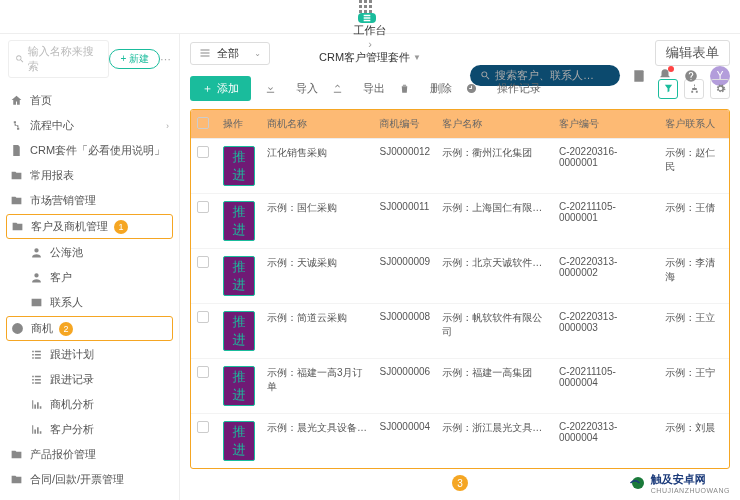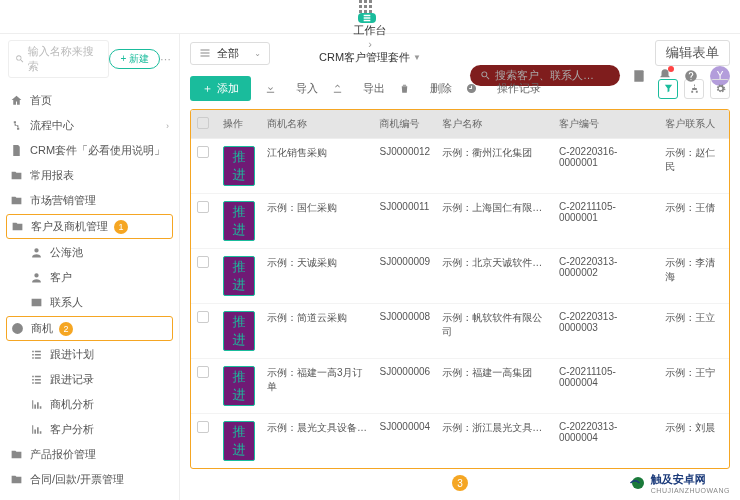--- a/index.html
+++ b/index.html
@@ -7,21 +7,21 @@
 .topbar { height:34px; display:flex; align-items:center; padding:0 10px; border-bottom:1px solid #eee;flex-direction:column; }
 .apps-icon { width:14px; height:14px; display:grid; grid-template-columns:repeat(3,3px); grid-template-rows:repeat(3,3px); gap:2px; margin-right:8px; }
 .apps-icon span { background:#888; }
 .logo { width:18px; height:18px; background:#1abc9c; border-radius:4px; display:flex; align-items:center; justify-content:center; margin-right:6px; }
 .logo svg { width:10px; height:10px; fill:#fff; }
 .crumb-link { color:#333; }
 .crumb-sep { margin:0 6px; color:#999; }
 .crumb-drop { color:#333; display:flex; align-items:center; }
 .caret { margin-left:3px; font-size:8px; color:#999; }
 .tb-right { margin-left:auto; display:flex; align-items:center; gap:12px; }
-.search { display:flex; align-items:center; background:#7f1d1d; border-radius:12px; padding:3px 10px; width:150px; color:#aaa; }
+.search { display:flex; align-items:center; background:#0c4a6e; border-radius:12px; padding:3px 10px; width:150px; color:#aaa; }
 .search svg { width:11px; height:11px; fill:#aaa; margin-right:4px; }
 .ic { width:14px; height:14px; fill:#888; position:relative; }
 .avatar { width:20px; height:20px; border-radius:50%; background:#b39ddb; color:#fff; display:flex; align-items:center; justify-content:center; font-size:10px; }
 .dot { position:absolute; top:-2px; right:-2px; width:6px; height:6px; background:#f44; border-radius:50%; }
 .layout { display:flex; height:466px; }
 .sidebar { width:180px; border-right:1px solid #eee; overflow:hidden; }
 .sb-top { display:flex; align-items:center; padding:6px 8px; }
 .sb-search { flex:1; display:flex; align-items:center; border:1px solid #eee; border-radius:3px; padding:3px 6px; color:#bbb; }
 .sb-search svg { width:10px; height:10px; fill:#bbb; margin-right:3px; }
 .btn-new { border:1px solid #1abc9c; color:#1abc9c; border-radius:12px; padding:2px 10px; font-size:10px; background:#fff; }
@@ -41,21 +41,21 @@
 .btn-add { background:#1abc9c; color:#fff; border:none; border-radius:3px; padding:5px 12px; font-size:11px; display:flex; align-items:center; gap:4px; }
 .tb-act { color:#666; display:flex; align-items:center; gap:20px; cursor:pointer; }
 .tb-act svg { width:11px; height:11px; fill:#888; }
 .tb-icons { margin-left:auto; display:flex; gap:6px; }
 .sq { width:20px; height:20px; border:1px solid #ddd; border-radius:3px; display:flex; align-items:center; justify-content:center; }
 .sq svg { width:11px; height:11px; fill:#888; }
 .sq.active { border-color:#1abc9c; }
 .sq.active svg { fill:#1abc9c; }
 .table-wrap { margin:0 10px; border:1px solid #f5a623; border-radius:3px; overflow:hidden; }
 table { width:100%; border-collapse:collapse; font-size:10px; }
-th { background:#e5e5e5; text-align:left; padding:7px 6px; color:#666; font-weight:500; border-bottom:1px solid #eee; }
+th { background:#fdba74; text-align:left; padding:7px 6px; color:#666; font-weight:500; border-bottom:1px solid #eee; }
 td { padding:7px 6px; border-bottom:1px solid #f3f3f3; color:#555; vertical-align:top; }
 tr:last-child td { border-bottom:none; }
 .chk { width:12px; height:12px; border:1px solid #ccc; border-radius:2px; display:inline-block; }
 .btn-prog { border:1px solid #1abc9c; color:#1abc9c; background:#701a75; border-radius:2px; padding:1px 6px; font-size:13px; }
 .col-chk { width:26px; }
 .col-act { width:44px; }
 .pager { text-align:center; padding:6px; }
 .pg-badge { width:16px; height:16px; border-radius:50%; background:#f5a623; color:#fff; display:inline-flex; align-items:center; justify-content:center; font-size:10px; }
 .watermark { position:absolute; right:10px; bottom:6px; font-size:11px; color:#1a3a7a; font-weight:bold; display:flex; align-items:center; gap:4px; }
 .watermark .sub { font-size:7px; color:#888; font-weight:normal; letter-spacing:0.5px; }

